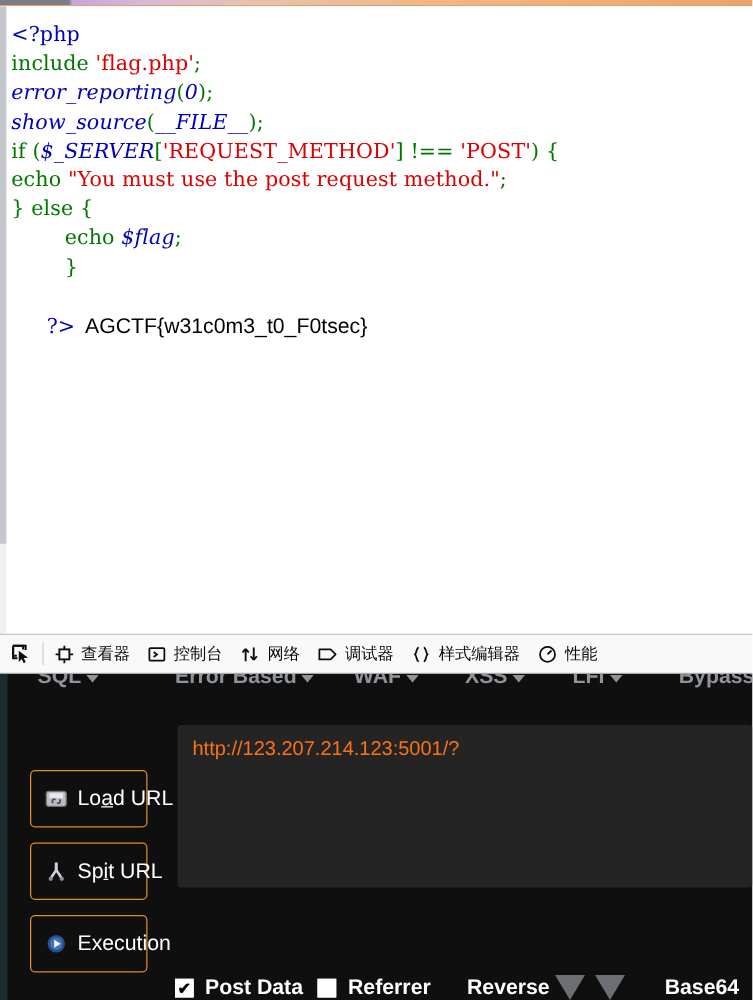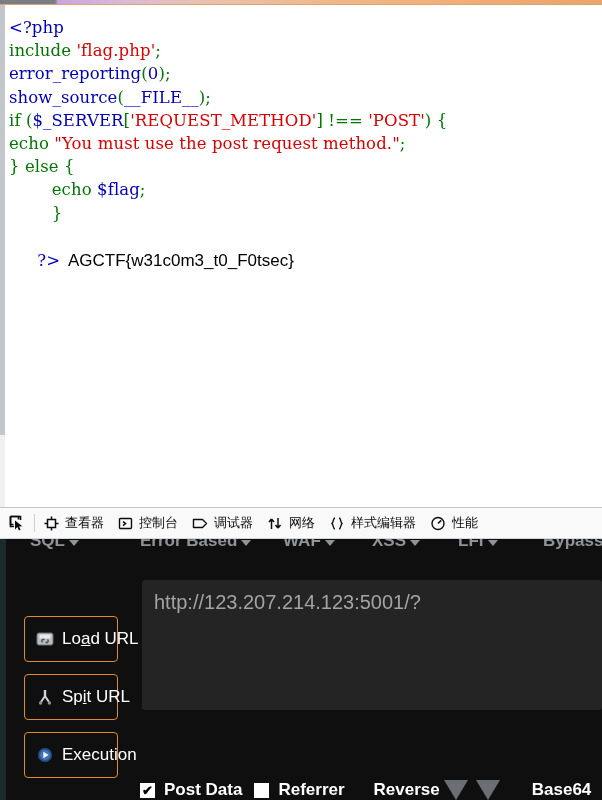--- a/index.html
+++ b/index.html
@@ -42,21 +42,21 @@
   .code-block {
     position: absolute; top: 11px; left: 9px;
     font-family: "DejaVu Serif", "Liberation Serif", serif;
     font-size: 16.5px;
     line-height: 23.2px;
     white-space: pre;
     letter-spacing: 0.1px;
   }
   .tok-kw    { color: #007700; }
   .tok-str   { color: #dd0000; }
-  .tok-def   { color: #0000bb; }
+  .tok-def   { color: #0000bb; font-style: italic; }
   .tok-tag   { color: #0000bb; }
   .flag-line {
     position: absolute; top: 220px; left: 9px;
     font-size: 17px;
     line-height: 24px;
     white-space: pre;
     color: #000000;
     font-family: "Liberation Sans", sans-serif;
   }
   .flag-line .tok-tag {
@@ -137,21 +137,21 @@
   .hb-btn .lbl { position: relative; left: 0; }
   .hb-btn u { text-decoration: underline; }
 
   .hb-urlbox {
     position: absolute; left: 142px; top: 19px;
     width: 460px; height: 130px;
     background: #242425;
     border-radius: 3px;
     box-sizing: border-box;
     padding: 11px 12px;
-    color: #a3a3a3; font-size: 20px;
+    color: #f97316; font-size: 16px;
     font-family: "Liberation Sans", sans-serif;
   }
 
   .hb-optionsrow {
     position: absolute; left: 0; top: 212px; width: 602px; height: 34px;
     display: flex; align-items: center;
     color: #ffffff; font-size: 17px; font-weight: bold;
     white-space: nowrap;
   }
   .hb-check {
@@ -232,34 +232,34 @@
           <rect x="1.5" y="2.5" width="12" height="10" rx="1" fill="none" stroke="#0c0c0d" stroke-width="1.4"></rect>
           <path d="M5 5.6 L7.6 7.6 L5 9.6" fill="none" stroke="#0c0c0d" stroke-width="1.4"></path>
         </svg>
       </span>
       <span>控制台</span>
     </div>
 
     <div class="dt-tab">
       <span class="glyph">
         <svg width="16" height="15" viewBox="0 0 16 15">
-          <path d="M1.5 3.5 h9 l4 4 l-4 4 h-9 z" fill="none" stroke="#0c0c0d" stroke-width="1.4" stroke-linejoin="round"></path>
-        </svg>
-      </span>
-      <span>调试器</span>
-    </div>
-
-    <div class="dt-tab">
-      <span class="glyph">
-        <svg width="16" height="15" viewBox="0 0 16 15">
           <path d="M4.5 13 V3 M4.5 3 L2 6 M4.5 3 L7 6" fill="none" stroke="#0c0c0d" stroke-width="1.5"></path>
           <path d="M11 2 V12 M11 12 L8.5 9 M11 12 L13.5 9" fill="none" stroke="#0c0c0d" stroke-width="1.5"></path>
         </svg>
       </span>
       <span>网络</span>
+    </div>
+
+    <div class="dt-tab">
+      <span class="glyph">
+        <svg width="16" height="15" viewBox="0 0 16 15">
+          <path d="M1.5 3.5 h9 l4 4 l-4 4 h-9 z" fill="none" stroke="#0c0c0d" stroke-width="1.4" stroke-linejoin="round"></path>
+        </svg>
+      </span>
+      <span>调试器</span>
     </div>
 
     <div class="dt-tab">
       <span class="glyph">
         <svg width="16" height="15" viewBox="0 0 16 15">
           <path d="M6 2 C4 2 4.6 6 3 7.5 C4.6 9 4 13 6 13" fill="none" stroke="#0c0c0d" stroke-width="1.4"></path>
           <path d="M10 2 C12 2 11.4 6 13 7.5 C11.4 9 12 13 10 13" fill="none" stroke="#0c0c0d" stroke-width="1.4"></path>
         </svg>
       </span>
       <span>样式编辑器</span>

